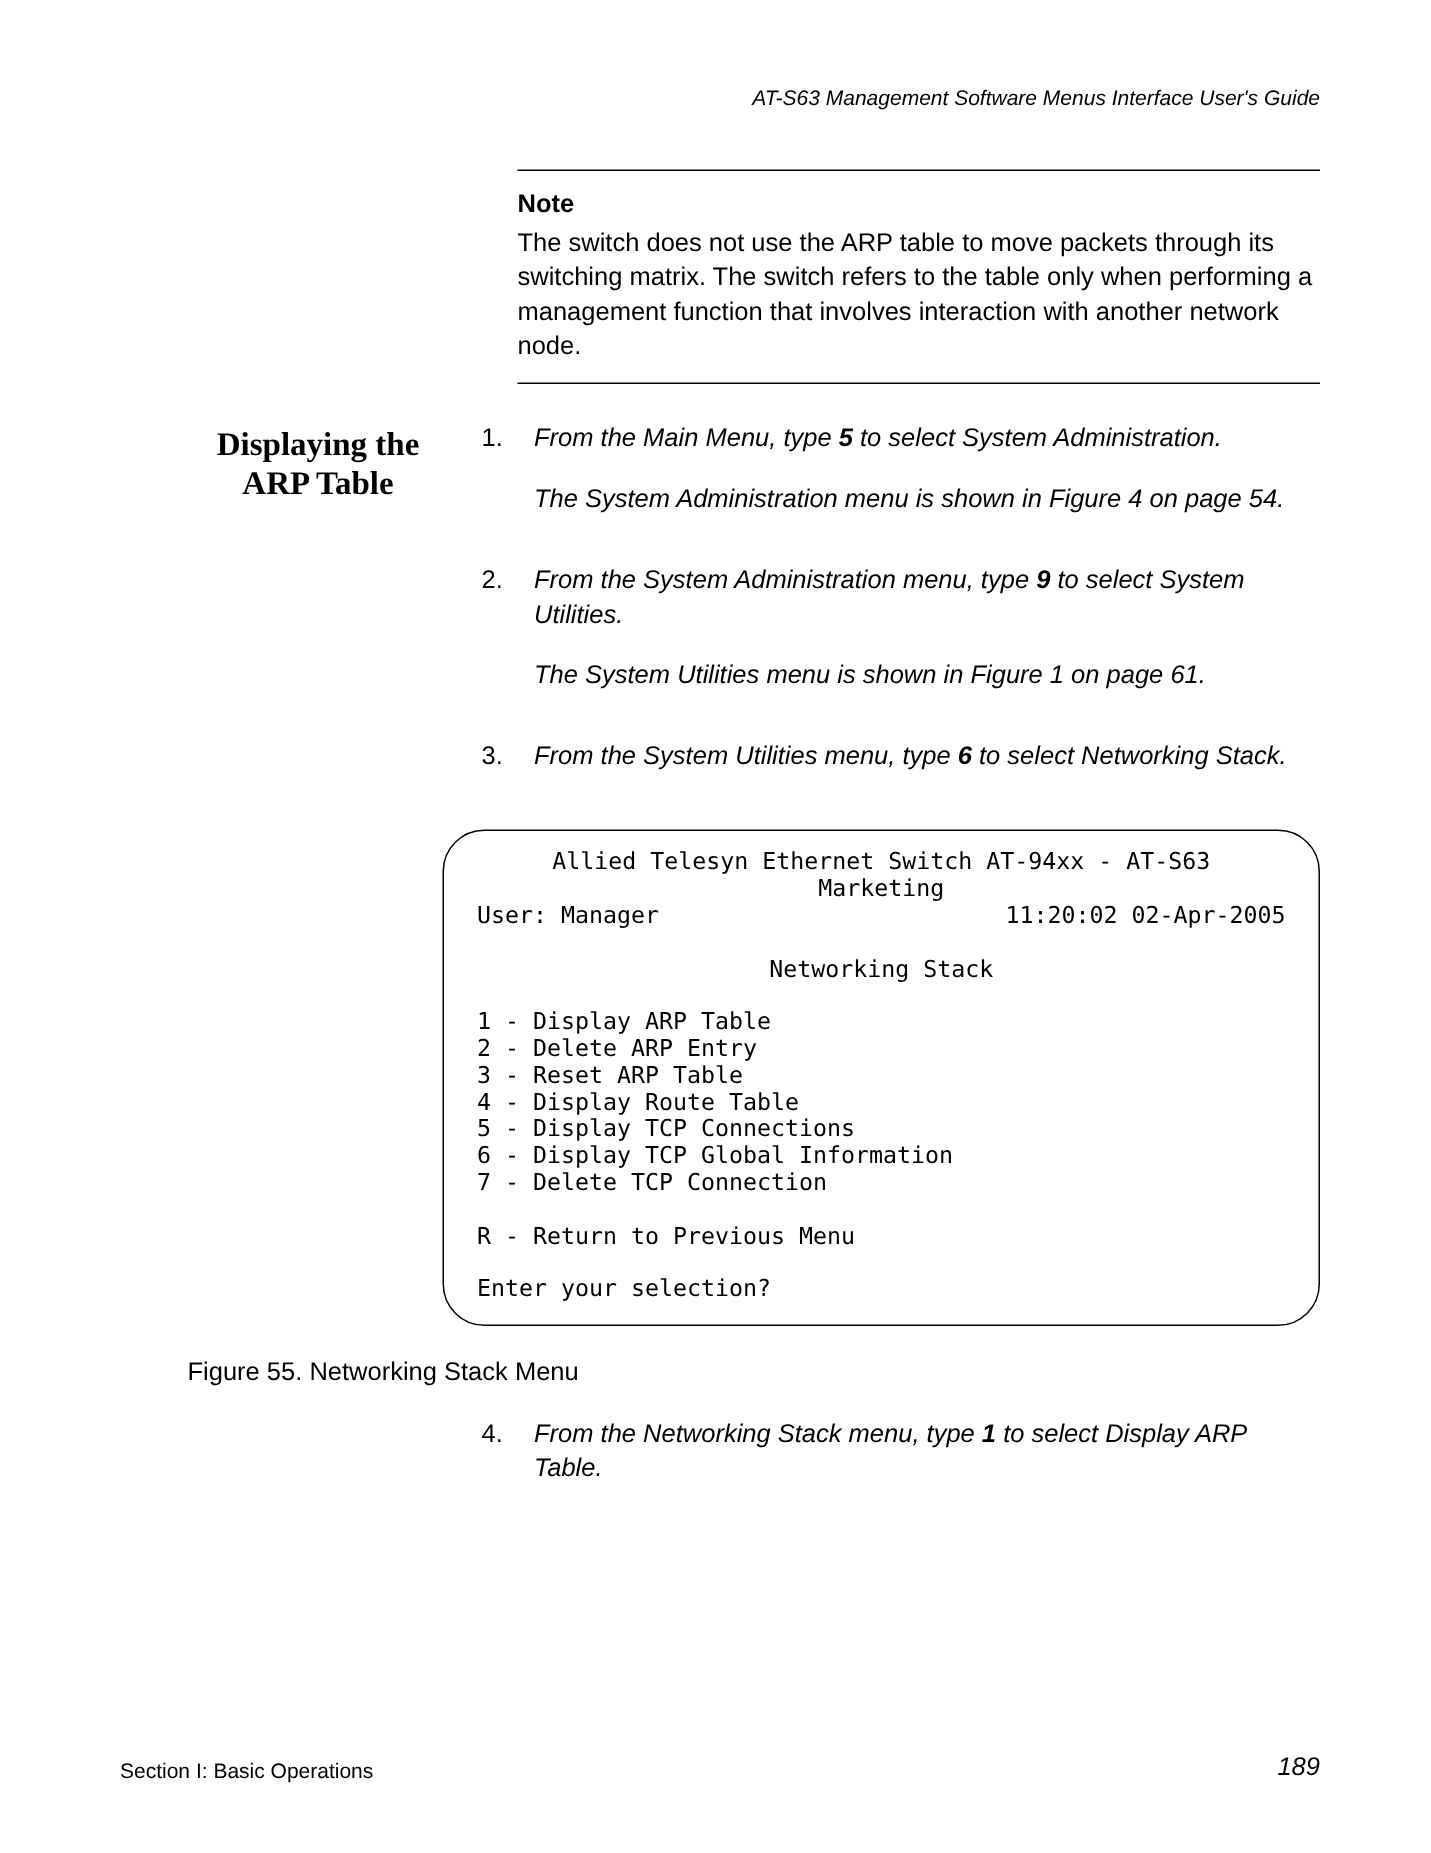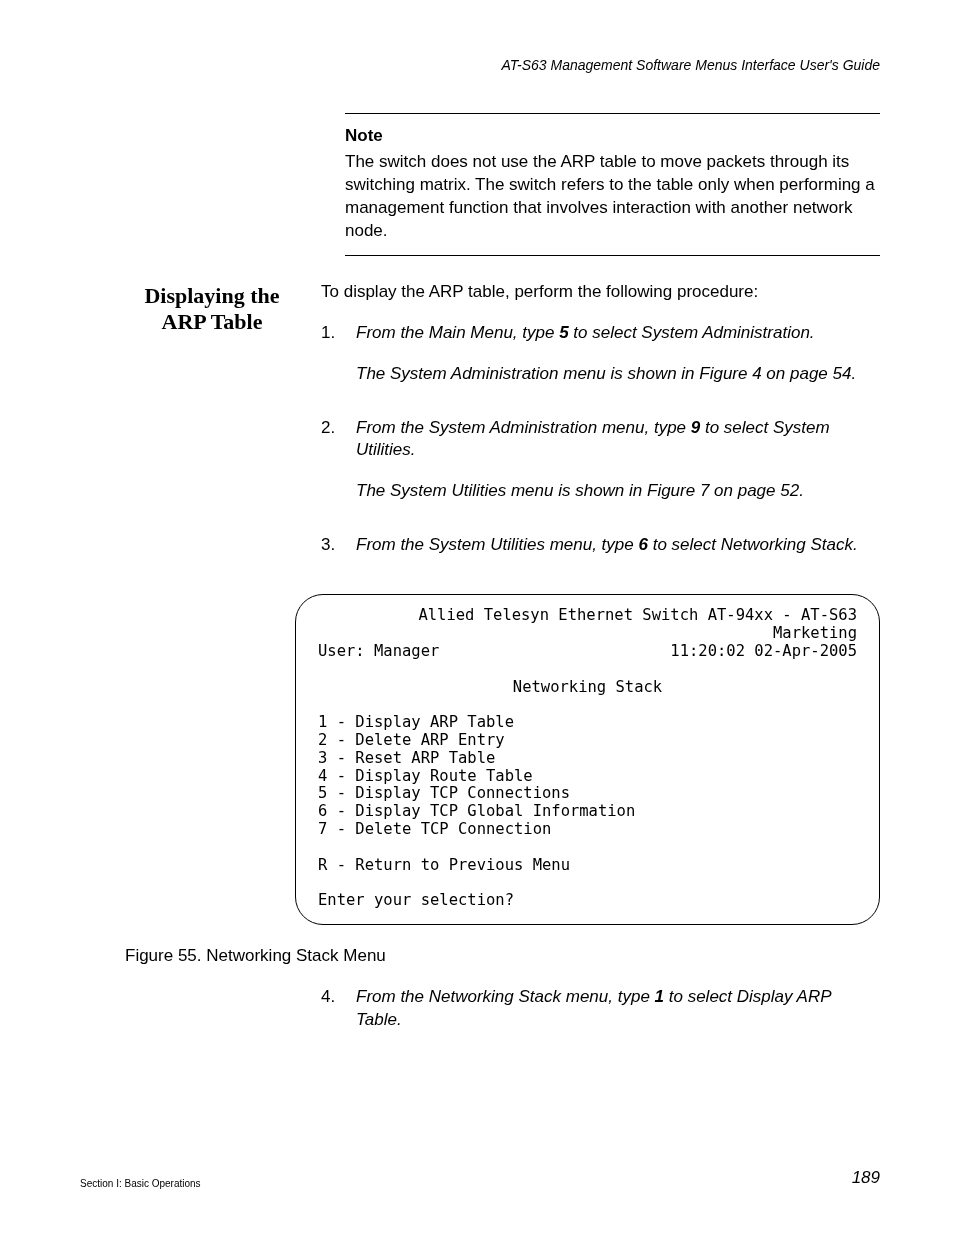--- a/index.html
+++ b/index.html
@@ -103,21 +103,21 @@
     }
     .caption {
       margin: 20px 0 18px 0;
       font-size: 17px;
     }
     .post-li .num { width: 35px; flex:0 0 35px; }
     .footer-left {
       position: absolute;
       bottom: 45px;
       left: 80px;
-      font-size: 10px;
+      font-size: 14px;
     }
     .footer-right {
       position: absolute;
       bottom: 45px;
       right: 74px;
       font-size: 17px;
       font-style: italic;
     }
     strong { font-weight: bold; }
   </style>
@@ -132,53 +132,52 @@
 
     <div class="note-block">
       <div class="note-label">Note</div>
       <div>The switch does not use the ARP table to move packets through its switching matrix. The switch refers to the table only when performing a management function that involves interaction with another network node.</div>
     </div>
 
     <div class="row">
       <div class="side-heading">Displaying the ARP Table</div>
       <div class="main-col">
 
-        <p>To display the ARP table, perform the following procedure:</p>
 
         <div class="ol">
 
           <div class="li">
             <div class="num">1.</div>
             <div class="txt">
               <p><span>From the Main Menu, type </span><strong>5</strong><span> to select System Administration.</span></p>
               <p>The System Administration menu is shown in Figure 4 on page 54.</p>
             </div>
           </div>
 
           <div class="li">
             <div class="num">2.</div>
             <div class="txt">
               <p><span>From the System Administration menu, type </span><strong>9</strong><span> to select System Utilities.</span></p>
-              <p>The System Utilities menu is shown in Figure 7 on page 52.</p>
+              <p>The System Utilities menu is shown in Figure 1 on page 61.</p>
             </div>
           </div>
 
           <div class="li">
             <div class="num">3.</div>
             <div class="txt">
               <p><span>From the System Utilities menu, type </span><strong>6</strong><span> to select Networking Stack.</span></p>
             </div>
           </div>
 
         </div>
       </div>
     </div>
 
     <div class="terminal-wrap">
-      <div class="terminal"><div style="text-align:right"><span>Allied Telesyn Ethernet Switch AT-94xx - AT-S63</span>
+      <div class="terminal"><div style="text-align:center"><span>Allied Telesyn Ethernet Switch AT-94xx - AT-S63</span>
 <span>Marketing</span></div><div style="display:flex;justify-content:space-between"><span>User: Manager</span><span>11:20:02 02-Apr-2005</span></div>
 <div style="text-align:center">Networking Stack</div>
 <span>1 - Display ARP Table</span>
 <span>2 - Delete ARP Entry</span>
 <span>3 - Reset ARP Table</span>
 <span>4 - Display Route Table</span>
 <span>5 - Display TCP Connections</span>
 <span>6 - Display TCP Global Information</span>
 <span>7 - Delete TCP Connection</span>
 

